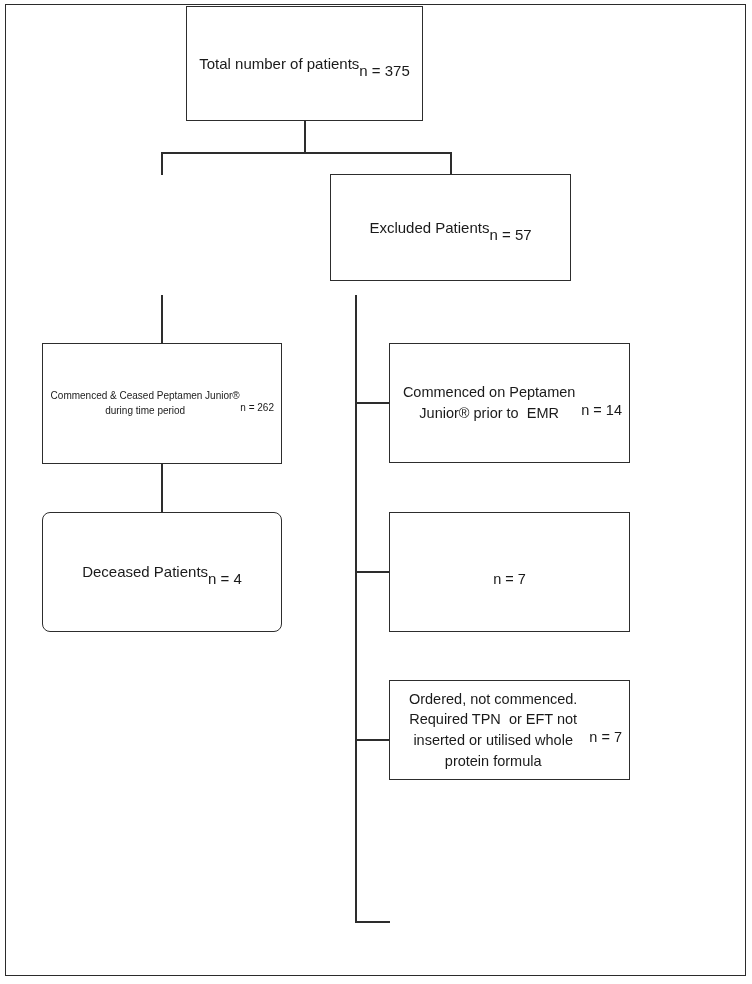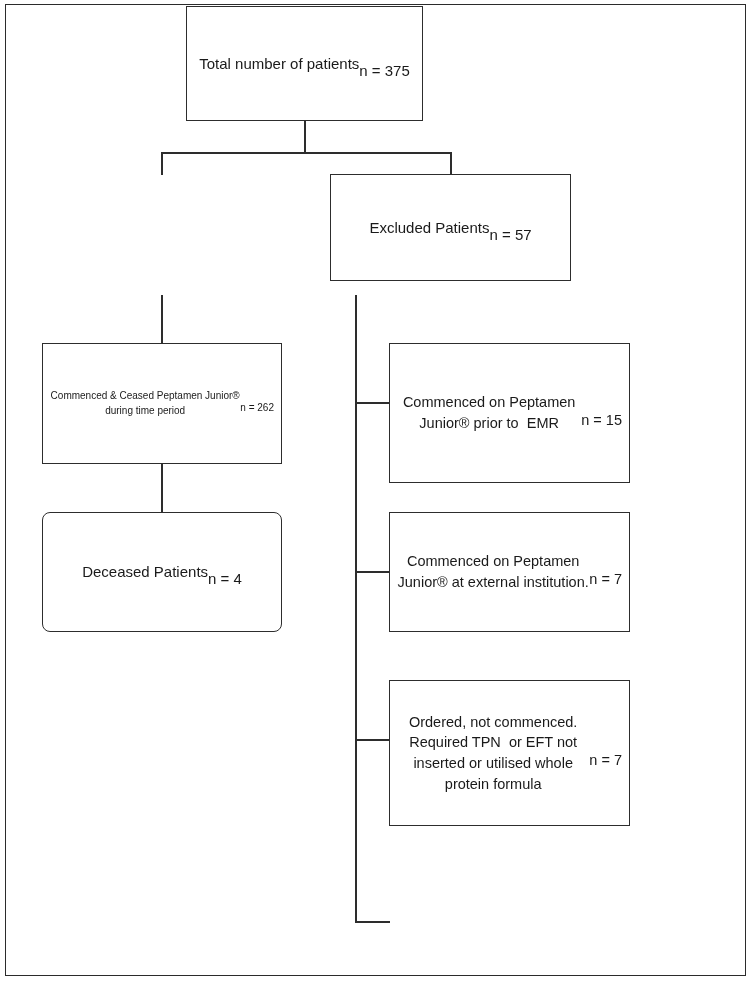--- a/index.html
+++ b/index.html
@@ -62,23 +62,23 @@
   .v { width: 1.8px; }
   .h { height: 1.8px; }
 
   
   #node-total      { left: 186px; top: 6px;   width: 237px; height: 115px; font-size: 15px; }
   #node-included   { left: 42px;  top: 174px; width: 240px; height: 121px; font-size: 15px; }
   #node-excluded   { left: 330px; top: 174px; width: 241px; height: 107px; font-size: 15px; }
   #node-commenced-ceased { left: 42px;  top: 343px; width: 240px; height: 121px; font-size: 10px; }
   #node-deceased   { left: 42px;  top: 512px; width: 240px; height: 120px; font-size: 15px; border-radius: 8px; }
 
-  #node-prior-emr  { left: 389px; top: 343px; width: 241px; height: 140px; font-size: 14.5px; }
+  #node-prior-emr  { left: 389px; top: 343px; width: 241px; height: 120px; font-size: 14.5px; }
   #node-external   { left: 389px; top: 512px; width: 241px; height: 120px; font-size: 14.5px; }
-  #node-not-commenced { left: 389px; top: 680px; width: 241px; height: 146px; font-size: 14.5px; }
+  #node-not-commenced { left: 389px; top: 680px; width: 241px; height: 100px; font-size: 14.5px; }
   #node-incorrect  { left: 389px; top: 849px; width: 241px; height: 121px; font-size: 14.5px; }
 
   
   
   #c-total-down   { left: 304px; top: 121px; height: 32px; }
   #c-split-bar    { left: 162px; top: 152px; width: 290px; }
   #c-branch-left  { left: 161px; top: 152px; height: 23px; }
   #c-branch-right { left: 450px; top: 152px; height: 23px; }
 
   
@@ -127,25 +127,24 @@
     <span class="count">n = 262</span>
   </div>
 
   <div class="node" id="node-deceased">
     <span class="line">Deceased Patients</span>
     <span class="count">n = 4</span>
   </div>
 
   <div class="node" id="node-prior-emr">
     <span class="line">Commenced on Peptamen Junior® prior to  EMR</span>
-    <span class="count">n = 15</span>
+    <span class="count">n = 14</span>
   </div>
 
   <div class="node" id="node-external">
-    <span class="line">Commenced on Peptamen Junior® at external institution.</span>
     <span class="count">n = 7</span>
   </div>
 
   <div class="node" id="node-not-commenced">
     <span class="line">Ordered, not commenced. Required TPN  or EFT not inserted or utilised whole protein formula</span>
     <span class="count">n = 7</span>
   </div>
 
 
 </div>

